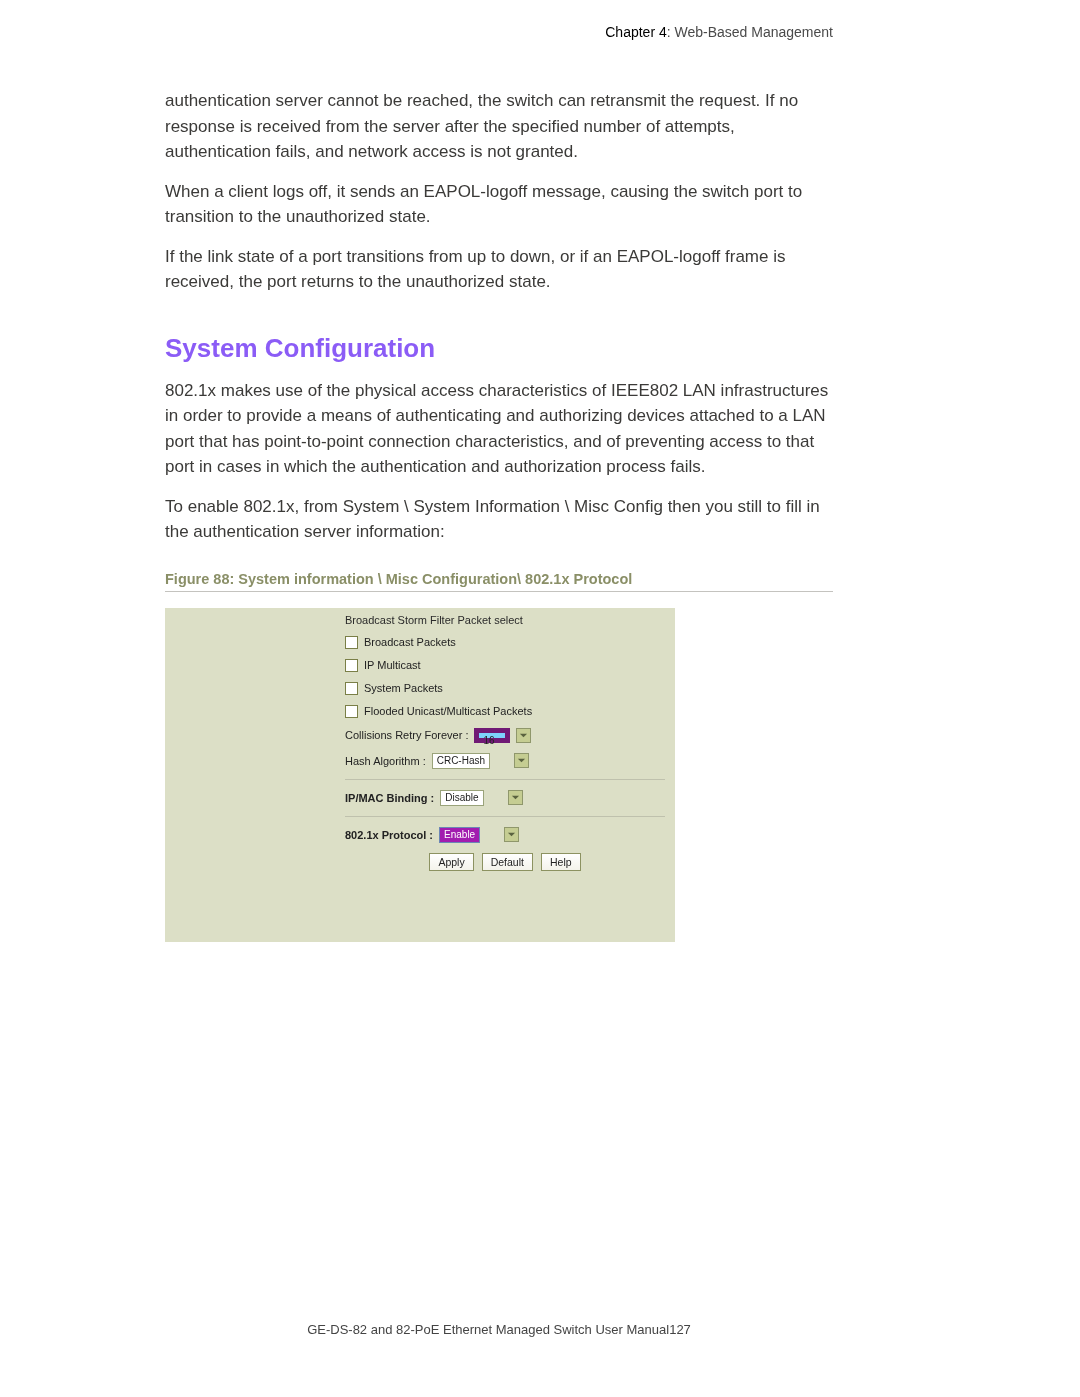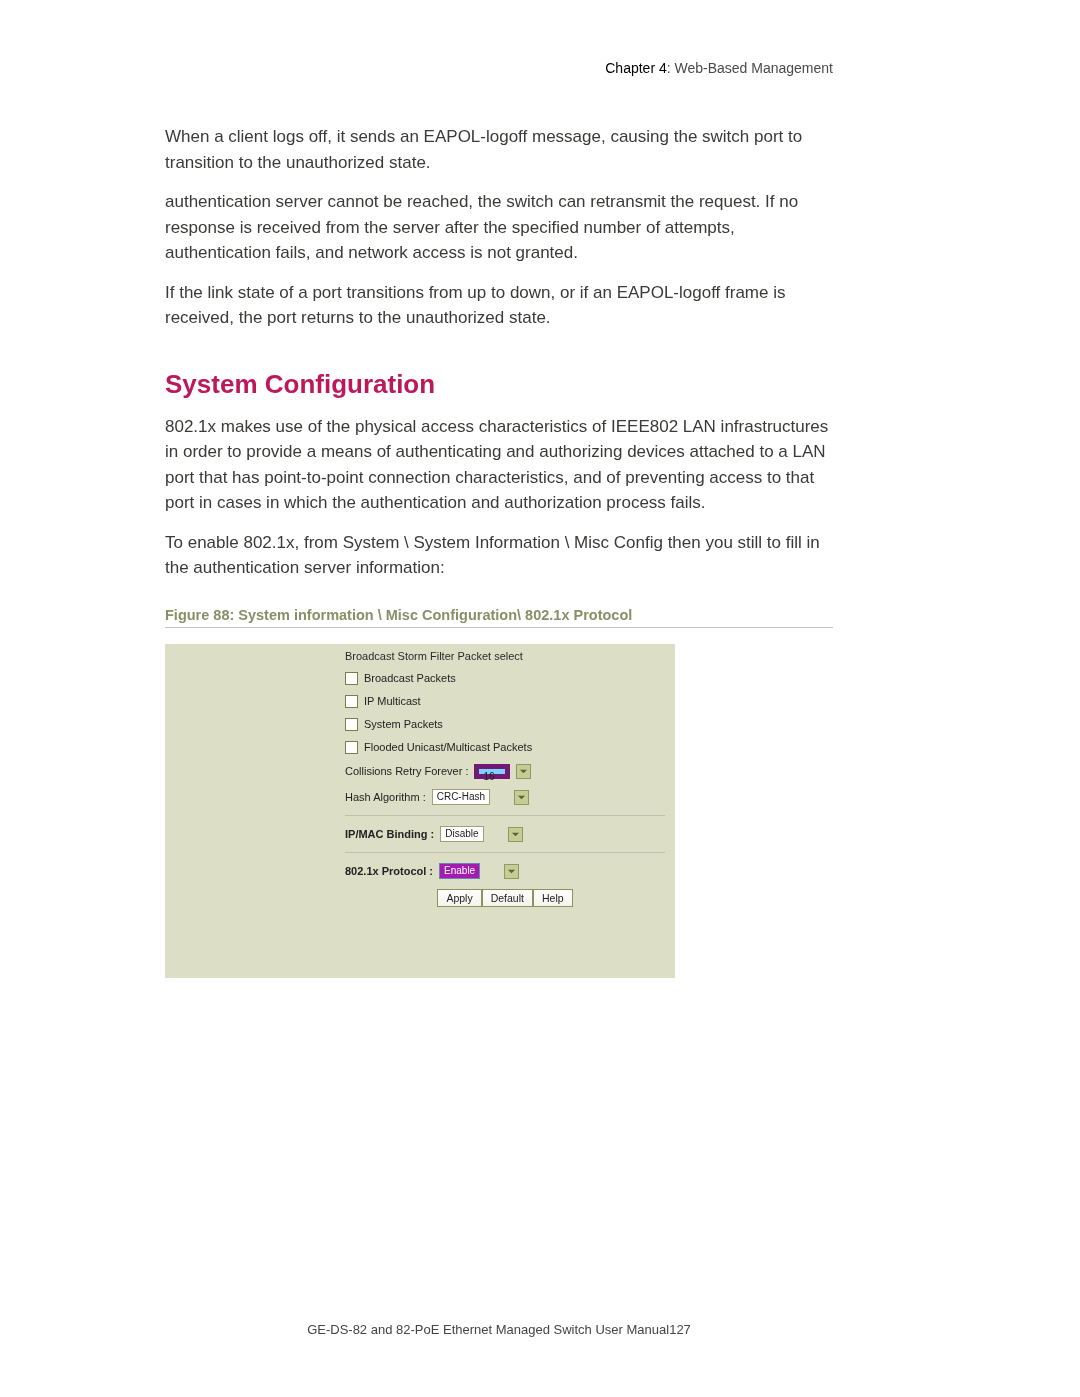--- a/index.html
+++ b/index.html
@@ -8,39 +8,39 @@
     background: #ffffff;
     font-family: "Segoe UI", "Helvetica Neue", Arial, sans-serif;
     color: #3b3b3b;
     width: 1080px;
   }
   .page {
     position: relative;
     width: 993px;
     height: 1397px;
     box-sizing: border-box;
-    padding: 60px 160px 0 165px;
+    padding: 24px 160px 0 165px;
   }
   .chapter-header {
     text-align: right;
     font-size: 14px;
     color: #4a4a4a;
     margin-bottom: 48px;
   }
   .chapter-header .num { color: #000; }
   .body-text {
     font-size: 17px;
     line-height: 1.5;
     color: #3b3a38;
     margin: 0 0 14px 0;
   }
   h2.section-title {
     font-size: 26px;
     font-weight: 600;
-    color: #be185d;
+    color: #8b5cf6;
     margin: 38px 0 14px 0;
   }
   .figure-caption {
     font-size: 14.5px;
     font-weight: 700;
     color: #8a8f67;
     margin: 26px 0 4px 0;
   }
   .figure-rule {
     border: none;
@@ -111,40 +111,41 @@
     align-items: center;
     justify-content: center;
     width: 15px; height: 15px;
     background: #c5cd92;
     border: 1px solid #8f976b;
     box-sizing: border-box;
   }
   .ss-dd svg { width: 9px; height: 9px; }
   .ss-select {
     display: inline-flex;
-    align-items: flex-end;
+    align-items: flex-start;
     gap: 24px;
   }
   .ss-selbox {
     background: #ffffff;
     border: 1px solid #9aa37a;
     height: 16px;
     line-height: 14px;
     padding: 0 4px;
     font-size: 10px;
     color: #222;
     box-sizing: border-box;
   }
   .ss-selbox.sel-on {
     background: #a21caf;
     color: #ffffff;
     border-color: #6b86b5;
   }
   .ss-buttons {
     display: flex;
+    gap: 8px;
     justify-content: center;
     margin-top: 8px;
   }
   .ss-btn {
     font-family: Verdana, Arial, sans-serif;
     font-size: 10.5px;
     background: linear-gradient(#ffffff,#f4f3eb);
     border: 1px solid #8c9261;
     padding: 2px 8px;
     color: #222;
@@ -162,22 +163,22 @@
 </style>
 </head>
 <body>
 
 <div class="page">
 
   <div class="chapter-header">
     <span class="num">Chapter 4</span><span>: </span><span>Web-Based Management</span>
   </div>
 
+  <p class="body-text">authentication server cannot be reached, the switch can retransmit the request. If no response is received from the server after the specified number of attempts, authentication fails, and network access is not granted.</p>
   <p class="body-text">When a client logs off, it sends an EAPOL-logoff message, causing the switch port to transition to the unauthorized state.</p>
-  <p class="body-text">authentication server cannot be reached, the switch can retransmit the request. If no response is received from the server after the specified number of attempts, authentication fails, and network access is not granted.</p>
   <p class="body-text">If the link state of a port transitions from up to down, or if an EAPOL-logoff frame is received, the port returns to the unauthorized state.</p>
 
   <h2 class="section-title">System Configuration</h2>
   <p class="body-text">802.1x makes use of the physical access characteristics of IEEE802 LAN infrastructures in order to provide a means of authenticating and authorizing devices attached to a LAN port that has point-to-point connection characteristics, and of preventing access to that port in cases in which the authentication and authorization process fails.</p>
   <p class="body-text">To enable 802.1x, from System \ System Information \ Misc Config then you still to fill in the authentication server information:</p>
 
   <div class="figure-caption">Figure 88: System information \ Misc Configuration\ 802.1x Protocol</div>
   <hr class="figure-rule">
 
   <div class="screenshot">

